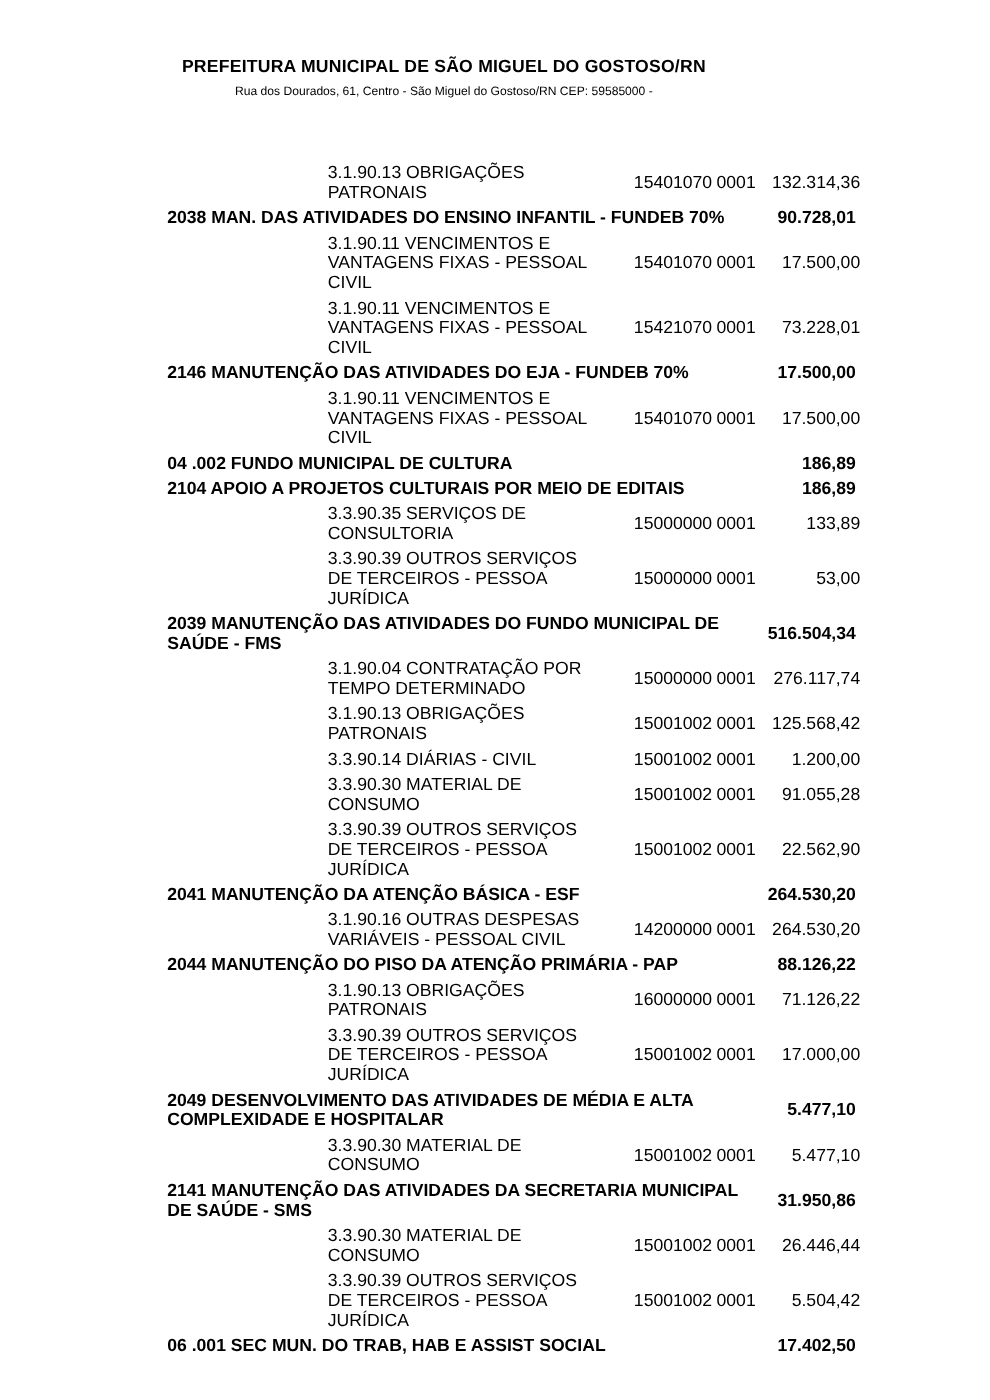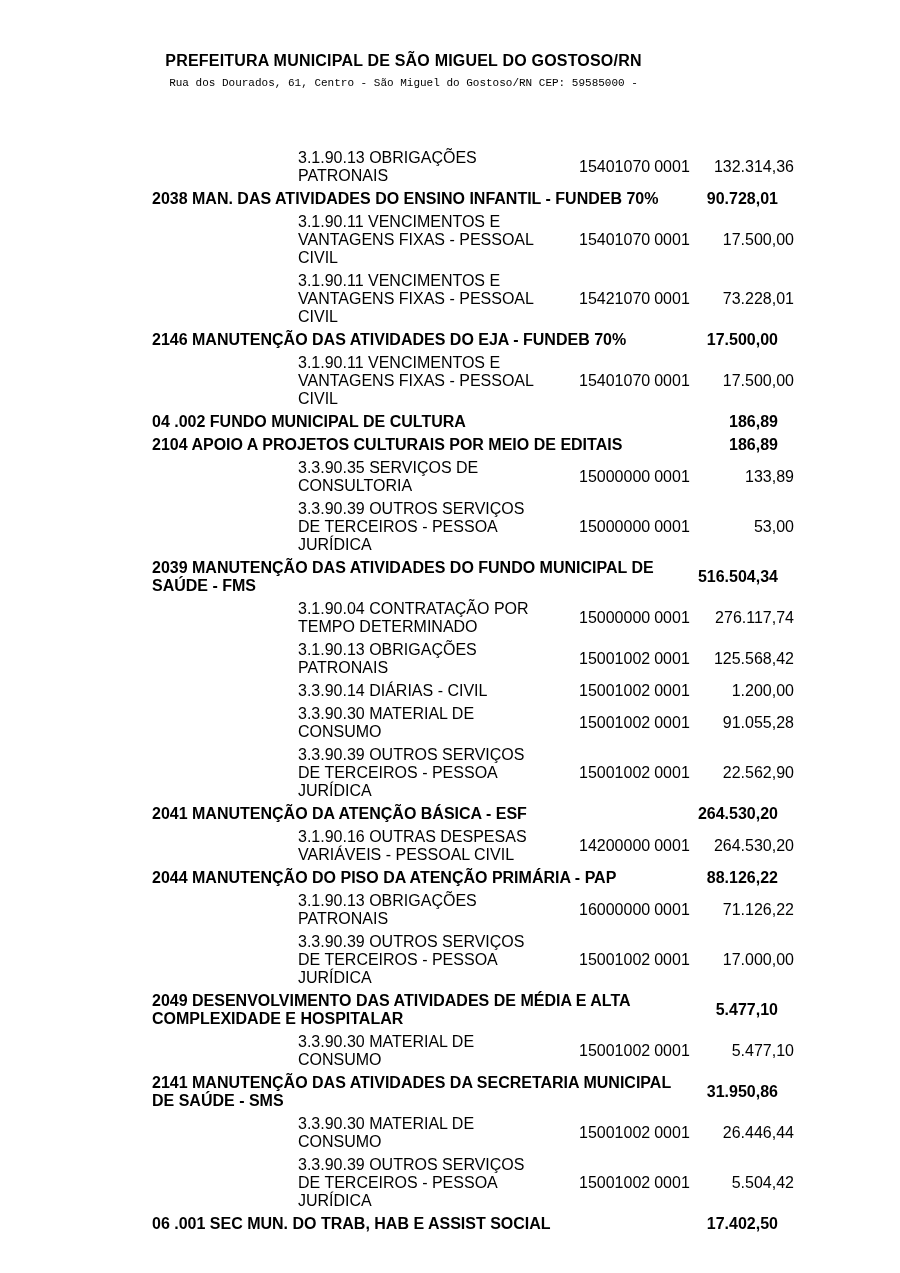--- a/index.html
+++ b/index.html
@@ -23,21 +23,20 @@
     text-align: center;
   }
   .doc-title {
     font-size: 16px;
     font-weight: bold;
     letter-spacing: 0.2px;
   }
   .doc-address {
     font-size: 11px;
     margin-top: 7px;
-    font-family: Liberation Mono, monospace;
   }
   .budget-table {
     position: absolute;
     left: 152px;
     top: 146px;
     width: 626px;
   }
   .row {
     display: flex;
     align-items: center;
@@ -55,23 +54,23 @@
     font-weight: bold;
   }
   .row.level-2 .desc {
   }
   .row.level-3 .desc {
     margin-left: 146px;
     flex: 0 0 247px;
   }
   .code {
     flex: 0 0 120px;
-    margin-left: 34px;
+    margin-left: 22px;
     white-space: nowrap;
-    text-align: left;
+    text-align: right;
   }
   .code-source {
     margin-left: 4px;
   }
   .value {
     flex: 0 0 95px;
     margin-left: auto;
     text-align: right;
     white-space: nowrap;
   }

